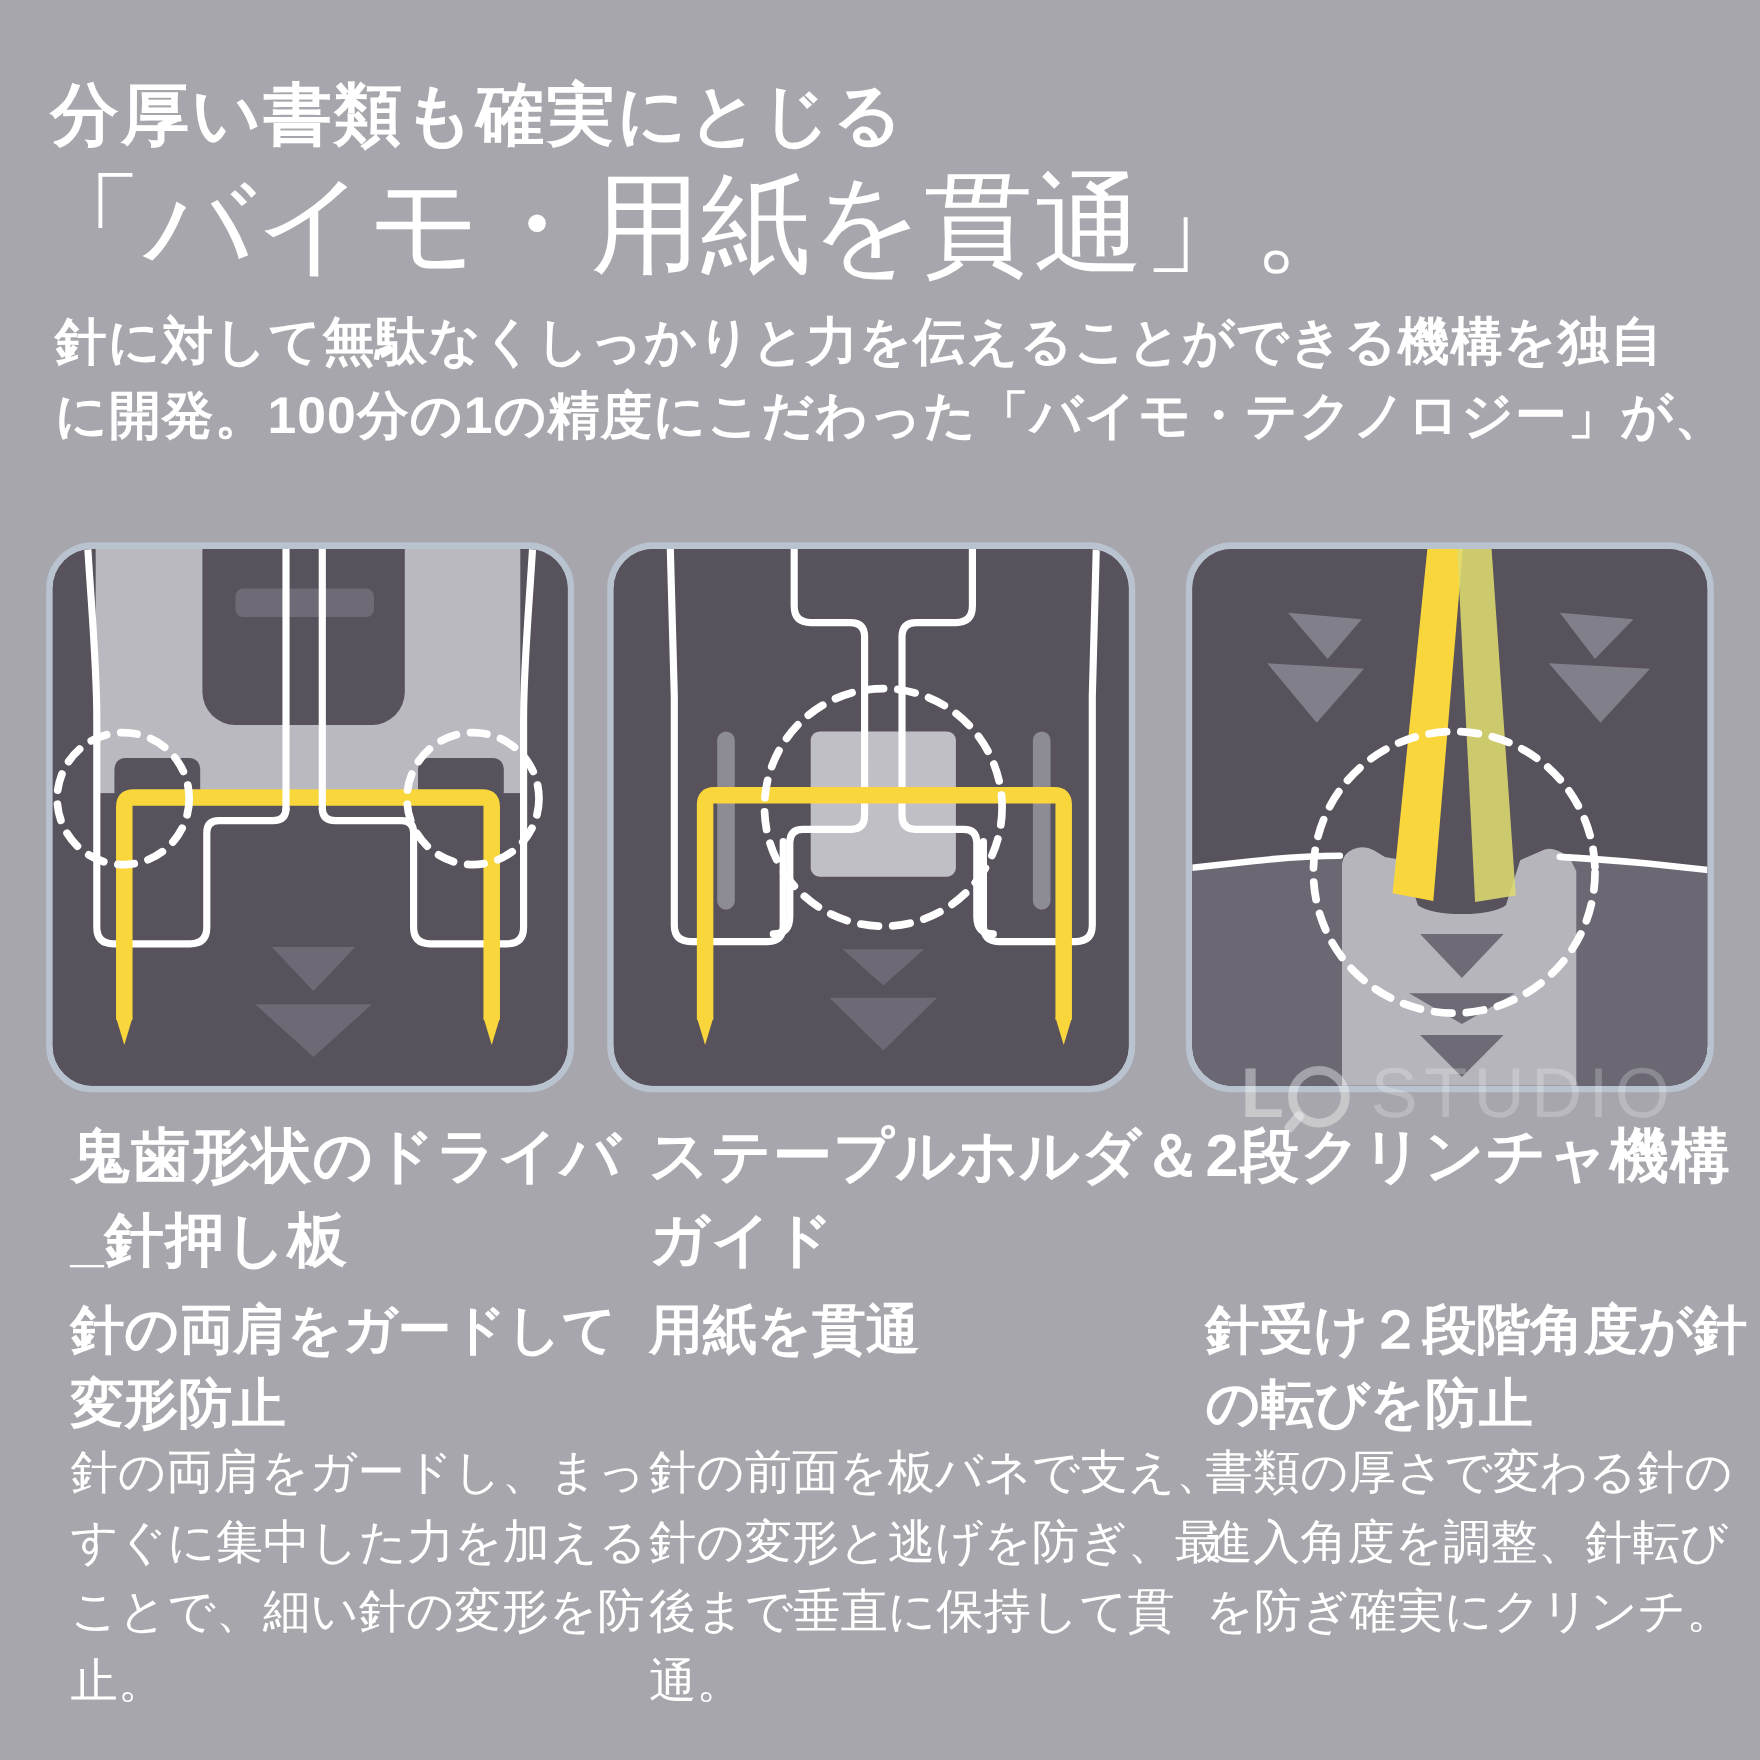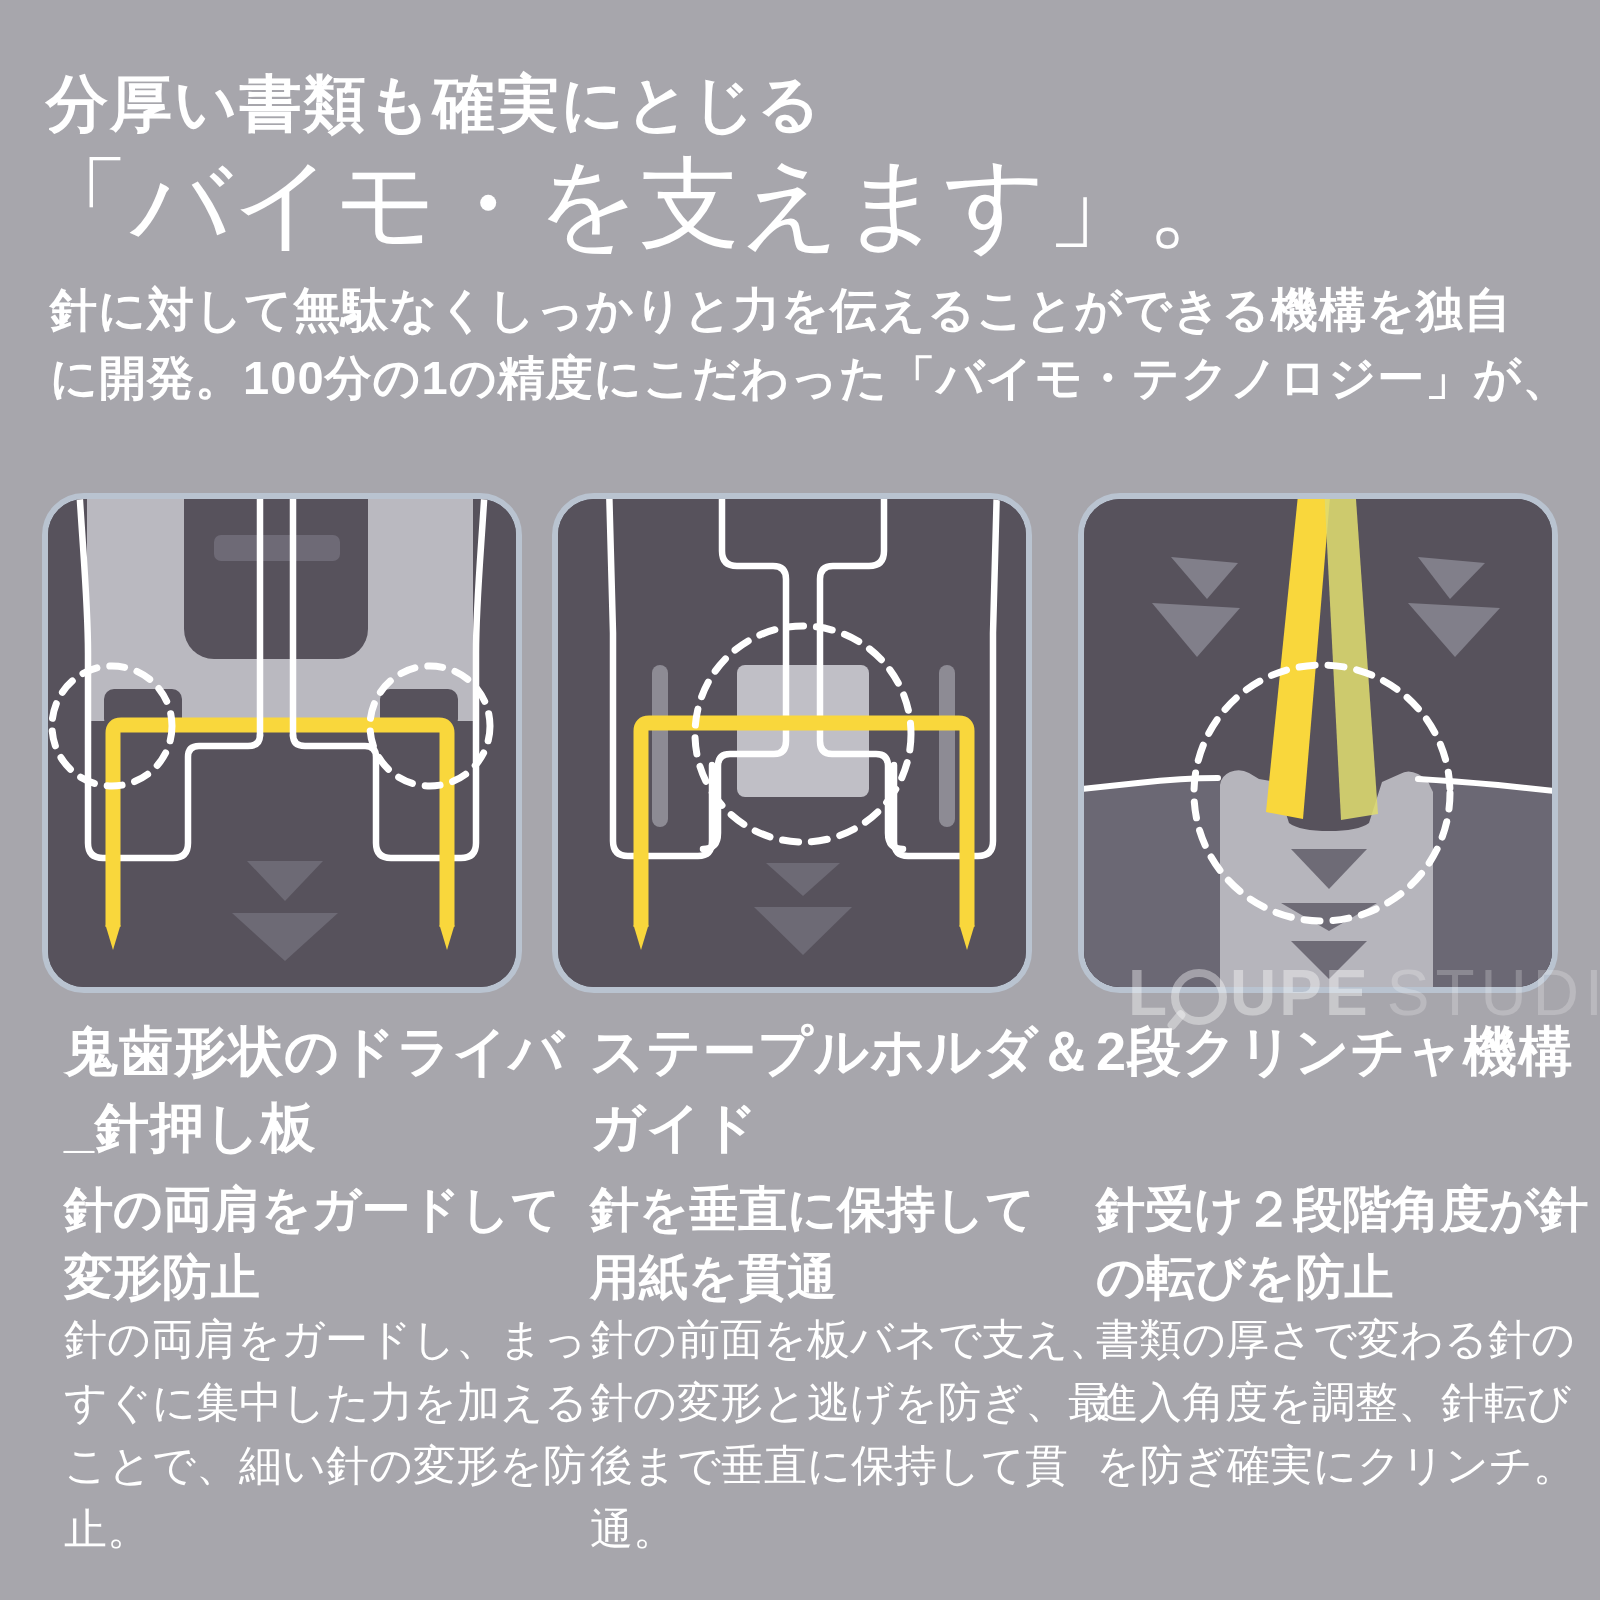--- a/index.html
+++ b/index.html
@@ -53,21 +53,21 @@
   }
   .wm-lens .wm-handle{
     position:absolute;width:9px;height:22px;background:rgba(255,255,255,0.38);
     left:-7px;bottom:-14px;transform:rotate(40deg);border-radius:4px;
   }
 </style>
 </head>
 <body>
 
 <div class="kicker">分厚い書類も確実にとじる</div>
-<div class="main-title">「バイモ・を支えます」。</div>
+<div class="main-title">「バイモ・用紙を貫通」。</div>
 
 <div class="lead">
   <div>針に対して無駄なくしっかりと力を伝えることができる機構を独自</div>
   <div>に開発。100分の1の精度にこだわった「バイモ・テクノロジー」が、</div>
 </div>
 
 <div class="panel" id="panel1">
   <svg viewBox="0 0 480 500">
     <rect x="0" y="0" width="480" height="500" fill="#57525c"></rect>
     <rect x="45" y="-10" width="386" height="238" fill="#bab9c0"></rect>
@@ -141,40 +141,38 @@
     </g>
     <circle cx="244" cy="300" r="128" fill="none" stroke="#ffffff" stroke-width="7" stroke-dasharray="16 13" stroke-linecap="round"></circle>
   </svg>
 </div>
 
 <div class="watermark">
   <span class="wm-bold">L</span>
     <span class="wm-lens">
       <span class="wm-handle"></span>
     </span>
-    <span class="wm-bold">UPE</span>
   <span class="wm-light">STUDIO</span>
 </div>
 
 <div class="col c1 heading">
   <div>鬼歯形状のドライバ</div>
   <div>_針押し板</div>
 </div>
 <div class="col c1 subheading">
   <div>針の両肩をガードして</div>
   <div>変形防止</div>
 </div>
 <div class="col c1 bodytext">針の両肩をガードし、まっすぐに集中した力を加えることで、細い針の変形を防止。</div>
 
 <div class="col c2 heading">
   <div>ステープルホルダ＆</div>
   <div>ガイド</div>
 </div>
 <div class="col c2 subheading">
-  <div>針を垂直に保持して</div>
   <div>用紙を貫通</div>
 </div>
 <div class="col c2 bodytext">針の前面を板バネで支え、針の変形と逃げを防ぎ、最後まで垂直に保持して貫通。</div>
 
 <div class="col c3 heading">
   <div>2段クリンチャ機構</div>
   <div></div>
 </div>
 <div class="col c3 subheading">
   <div>針受け２段階角度が針</div>

